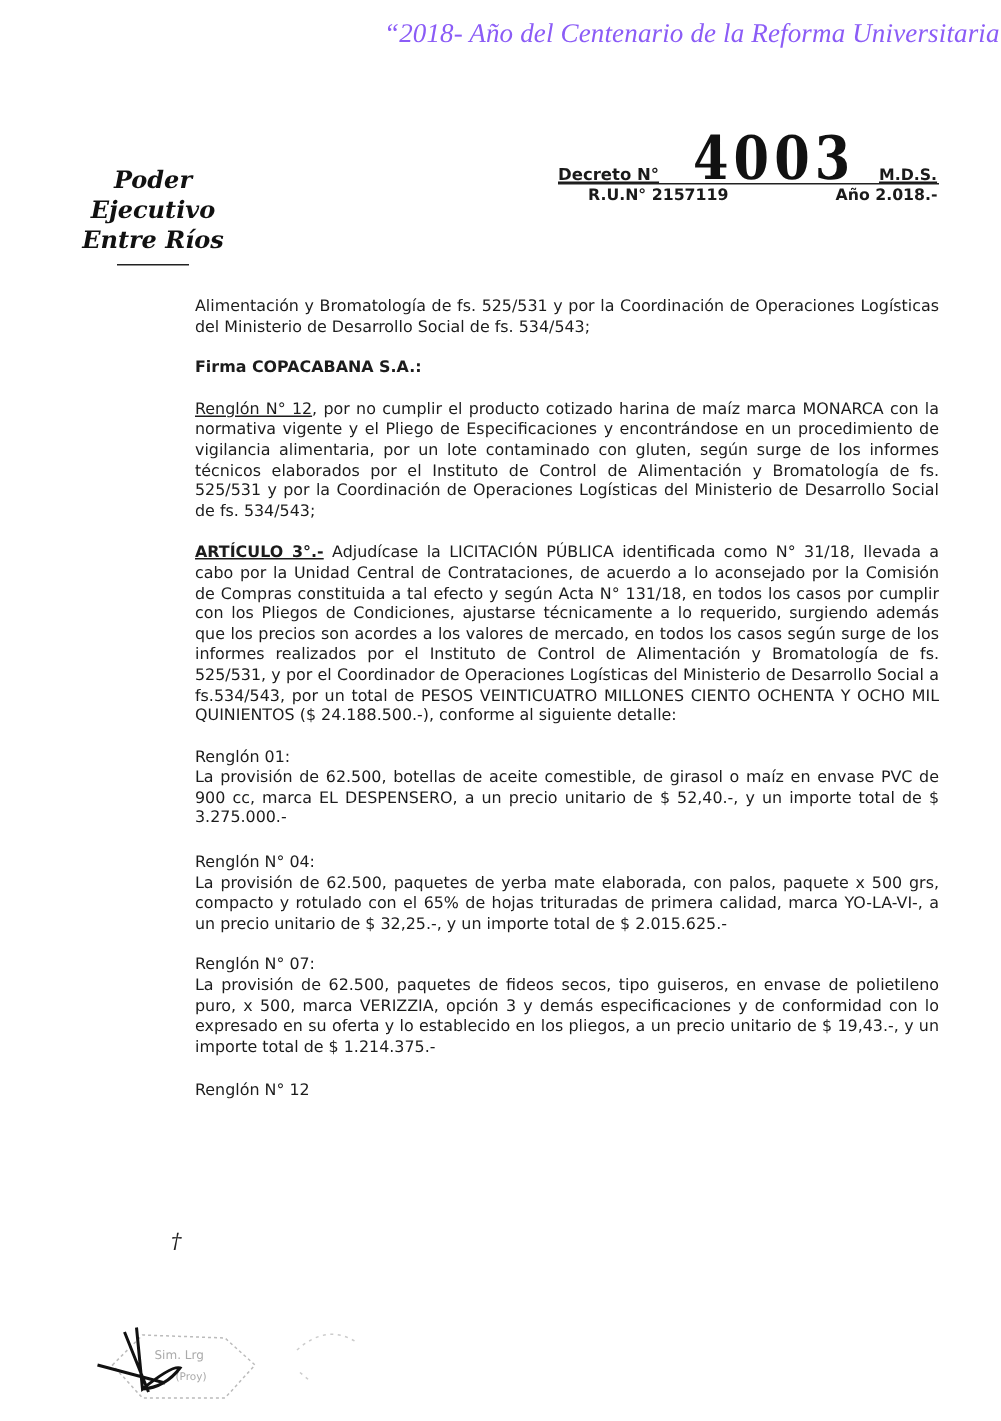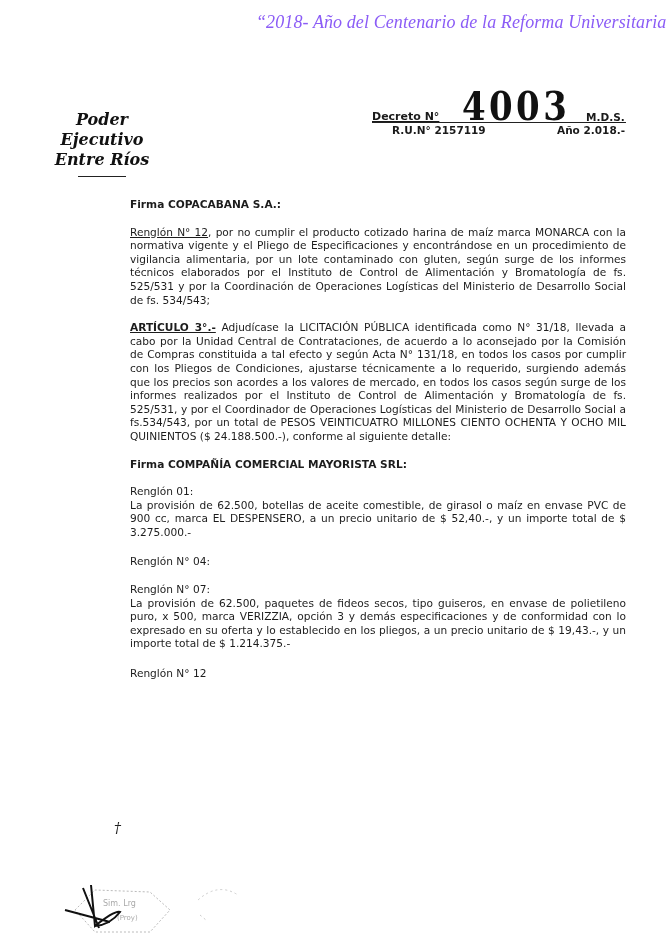--- a/index.html
+++ b/index.html
@@ -73,35 +73,36 @@
 </div>
 
 <div class="decree-number">4003</div>
 <div class="decree-label">Decreto N°</div>
 <div class="decree-line"></div>
 <div class="mds">M.D.S.</div>
 <div class="run">R.U.N° 2157119</div>
 <div class="anio">Año 2.018.-</div>
 
 <div class="body">
+  <p>Alimentación  y Bromatología de fs. 525/531 y por la Coordinación de Operaciones Logísticas del Ministerio de Desarrollo Social de fs. 534/543;</p>
 
   <div class="heading">Firma COPACABANA S.A.:</div>
 
   <p><span class="u">Renglón N° 12</span><span>, por no cumplir el producto cotizado harina de maíz marca MONARCA con la normativa vigente y el Pliego de Especificaciones y encontrándose en un procedimiento de vigilancia alimentaria, por un lote contaminado con gluten, según surge de los informes técnicos elaborados por el Instituto de Control de Alimentación  y Bromatología de fs. 525/531 y por la Coordinación de Operaciones Logísticas del Ministerio de Desarrollo Social de fs. 534/543;</span></p>
 
   <p><span class="u b">ARTÍCULO 3°.-</span><span> Adjudícase la LICITACIÓN PÚBLICA identificada como N° 31/18, llevada a cabo por la Unidad Central de Contrataciones, de acuerdo a lo aconsejado por la Comisión de Compras constituida a tal efecto y según Acta N° 131/18, en todos los casos por cumplir con los Pliegos de Condiciones, ajustarse técnicamente a lo requerido, surgiendo además que los precios son acordes a los valores de mercado, en todos los casos según surge de los informes realizados por el Instituto de Control de Alimentación y Bromatología de fs. 525/531, y por el Coordinador de Operaciones Logísticas del Ministerio de Desarrollo Social a fs.534/543, por un total de PESOS VEINTICUATRO MILLONES CIENTO OCHENTA Y OCHO MIL QUINIENTOS ($ 24.188.500.-), conforme al siguiente detalle:</span></p>
 
-  <div class="heading">Firma COMPAÑÍA COMERCIAL MAYORISTA SRL:</div>
 
   <p style="margin-bottom:16px;">
     <span>Renglón 01:</span><br>
     <span>La provisión de 62.500, botellas de aceite comestible, de girasol o maíz en envase PVC de 900 cc, marca EL DESPENSERO, a un precio unitario de $ 52,40.-, y un importe total de $ 3.275.000.-</span>
   </p>
   <p style="">
     <span>Renglón N° 04:</span><br>
+    <span>La provisión de 62.500, paquetes de yerba mate elaborada, con palos, paquete x 500 grs, compacto y rotulado con el 65% de hojas trituradas de primera calidad, marca  YO-LA-VI-, a un precio unitario de $ 32,25.-, y un importe total de $ 2.015.625.-</span>
   </p>
   <p style="margin-bottom:16px;">
     <span>Renglón N° 07:</span><br>
     <span>La provisión de 62.500, paquetes de fideos secos, tipo guiseros, en envase de polietileno puro, x 500, marca VERIZZIA, opción 3 y demás especificaciones y de conformidad con lo expresado en su oferta y lo establecido en los pliegos, a un precio unitario de $ 19,43.-, y un importe total de $ 1.214.375.-</span>
   </p>
   <p>Renglón N° 12</p>
 </div>
 
 <div class="margin-mark">†</div>
 

